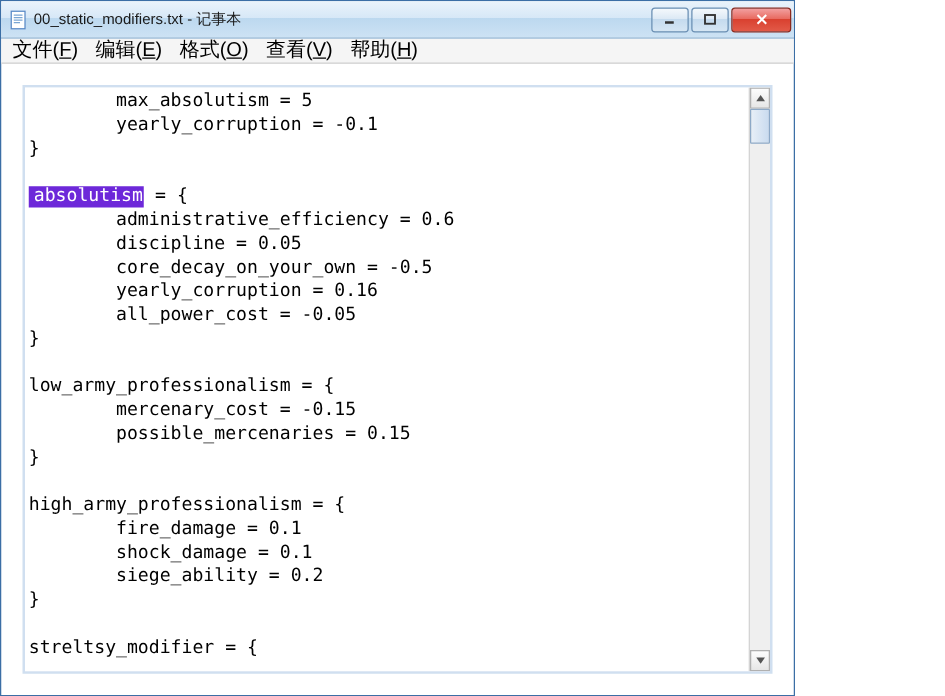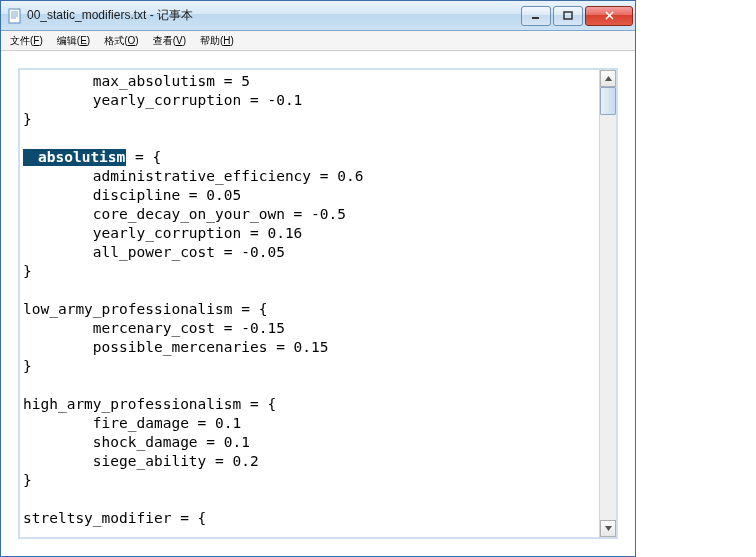--- a/index.html
+++ b/index.html
@@ -69,21 +69,21 @@
   height: 20px;
   background: #f5f5f5;
   display: flex;
   align-items: center;
   padding: 0 2px;
   border-bottom: 1px solid #d0d0d0;
 }
 .menu-item {
   padding: 2px 7px;
   color: #000;
-  font-size: 10px;
+  font-size: 16px;
   cursor: default;
 }
 .menu-item u { text-decoration: underline; }
 .client {
   flex: 1;
   display: flex;
   overflow: hidden;
   border: 2px solid #d0dff0;
   border-top: 2px solid #d0dff0;
   margin: 17px;
@@ -122,24 +122,23 @@
 .sb-thumb {
   position: absolute;
   left: 0; right: 0;
   top: 0;
   height: 28px;
   background: linear-gradient(to right, #e8eff7, #c9dbef);
   border: 1px solid #8da9c7;
   border-radius: 1px;
 }
 .sel {
-  background: #0c4a6e;
+  background: #6d28d9;
   color: #fff;
-  padding: 0 1px 1px 15px;
-  font-weight: bold;
+  padding: 0 1px 1px 4px;
 }
 </style>
 </head>
 <body>
 
 <div class="window">
   <div class="titlebar">
     <span class="titlebar-icon">
       <svg width="16" height="16" viewBox="0 0 16 16">
         <rect x="2" y="1" width="11" height="14" fill="#fff" stroke="#5a8ac6" stroke-width="1"></rect>

